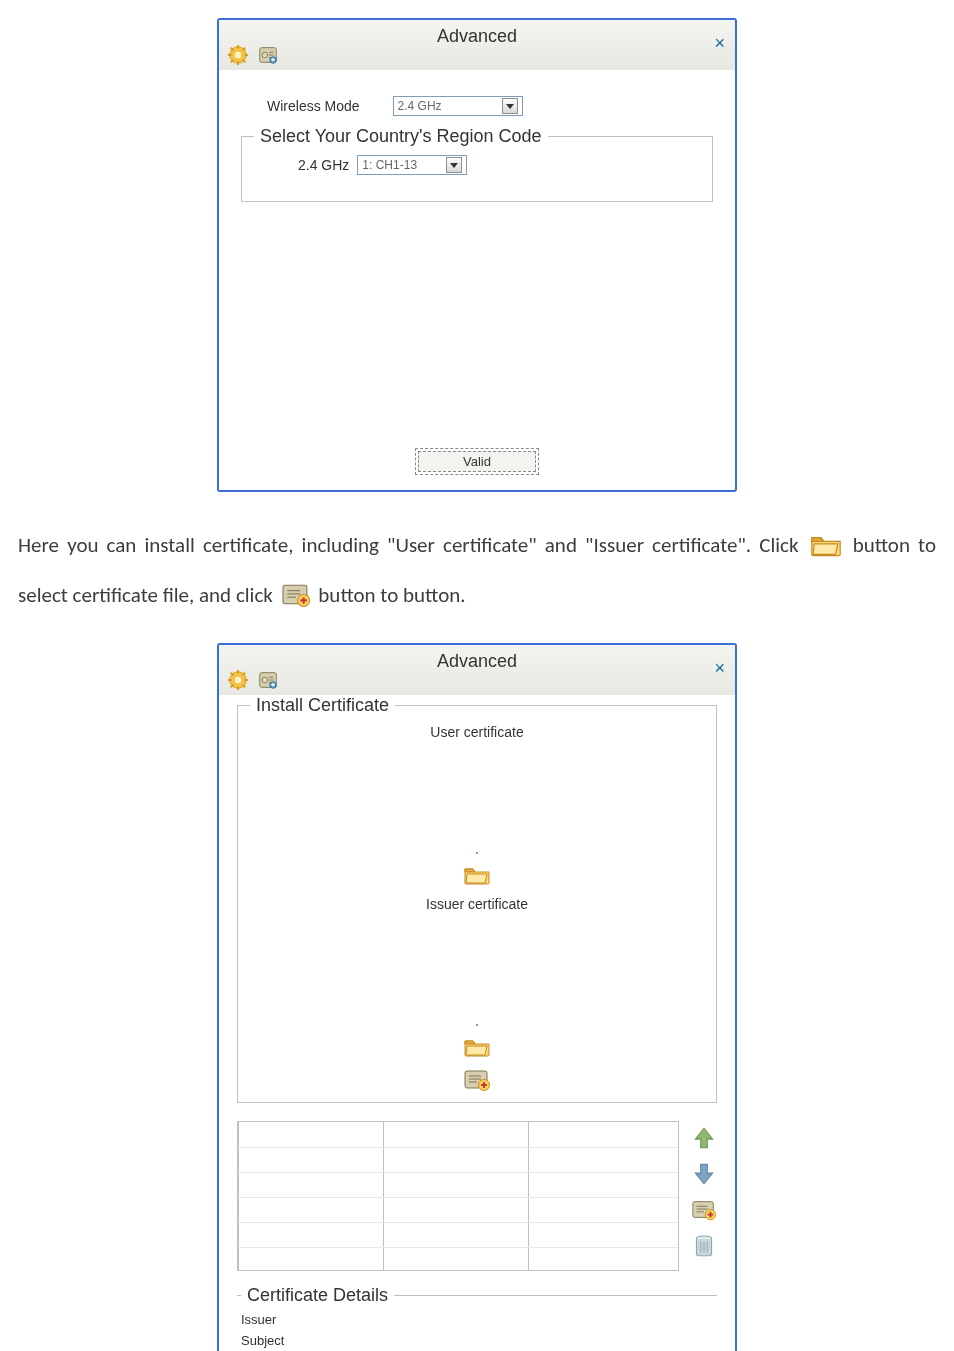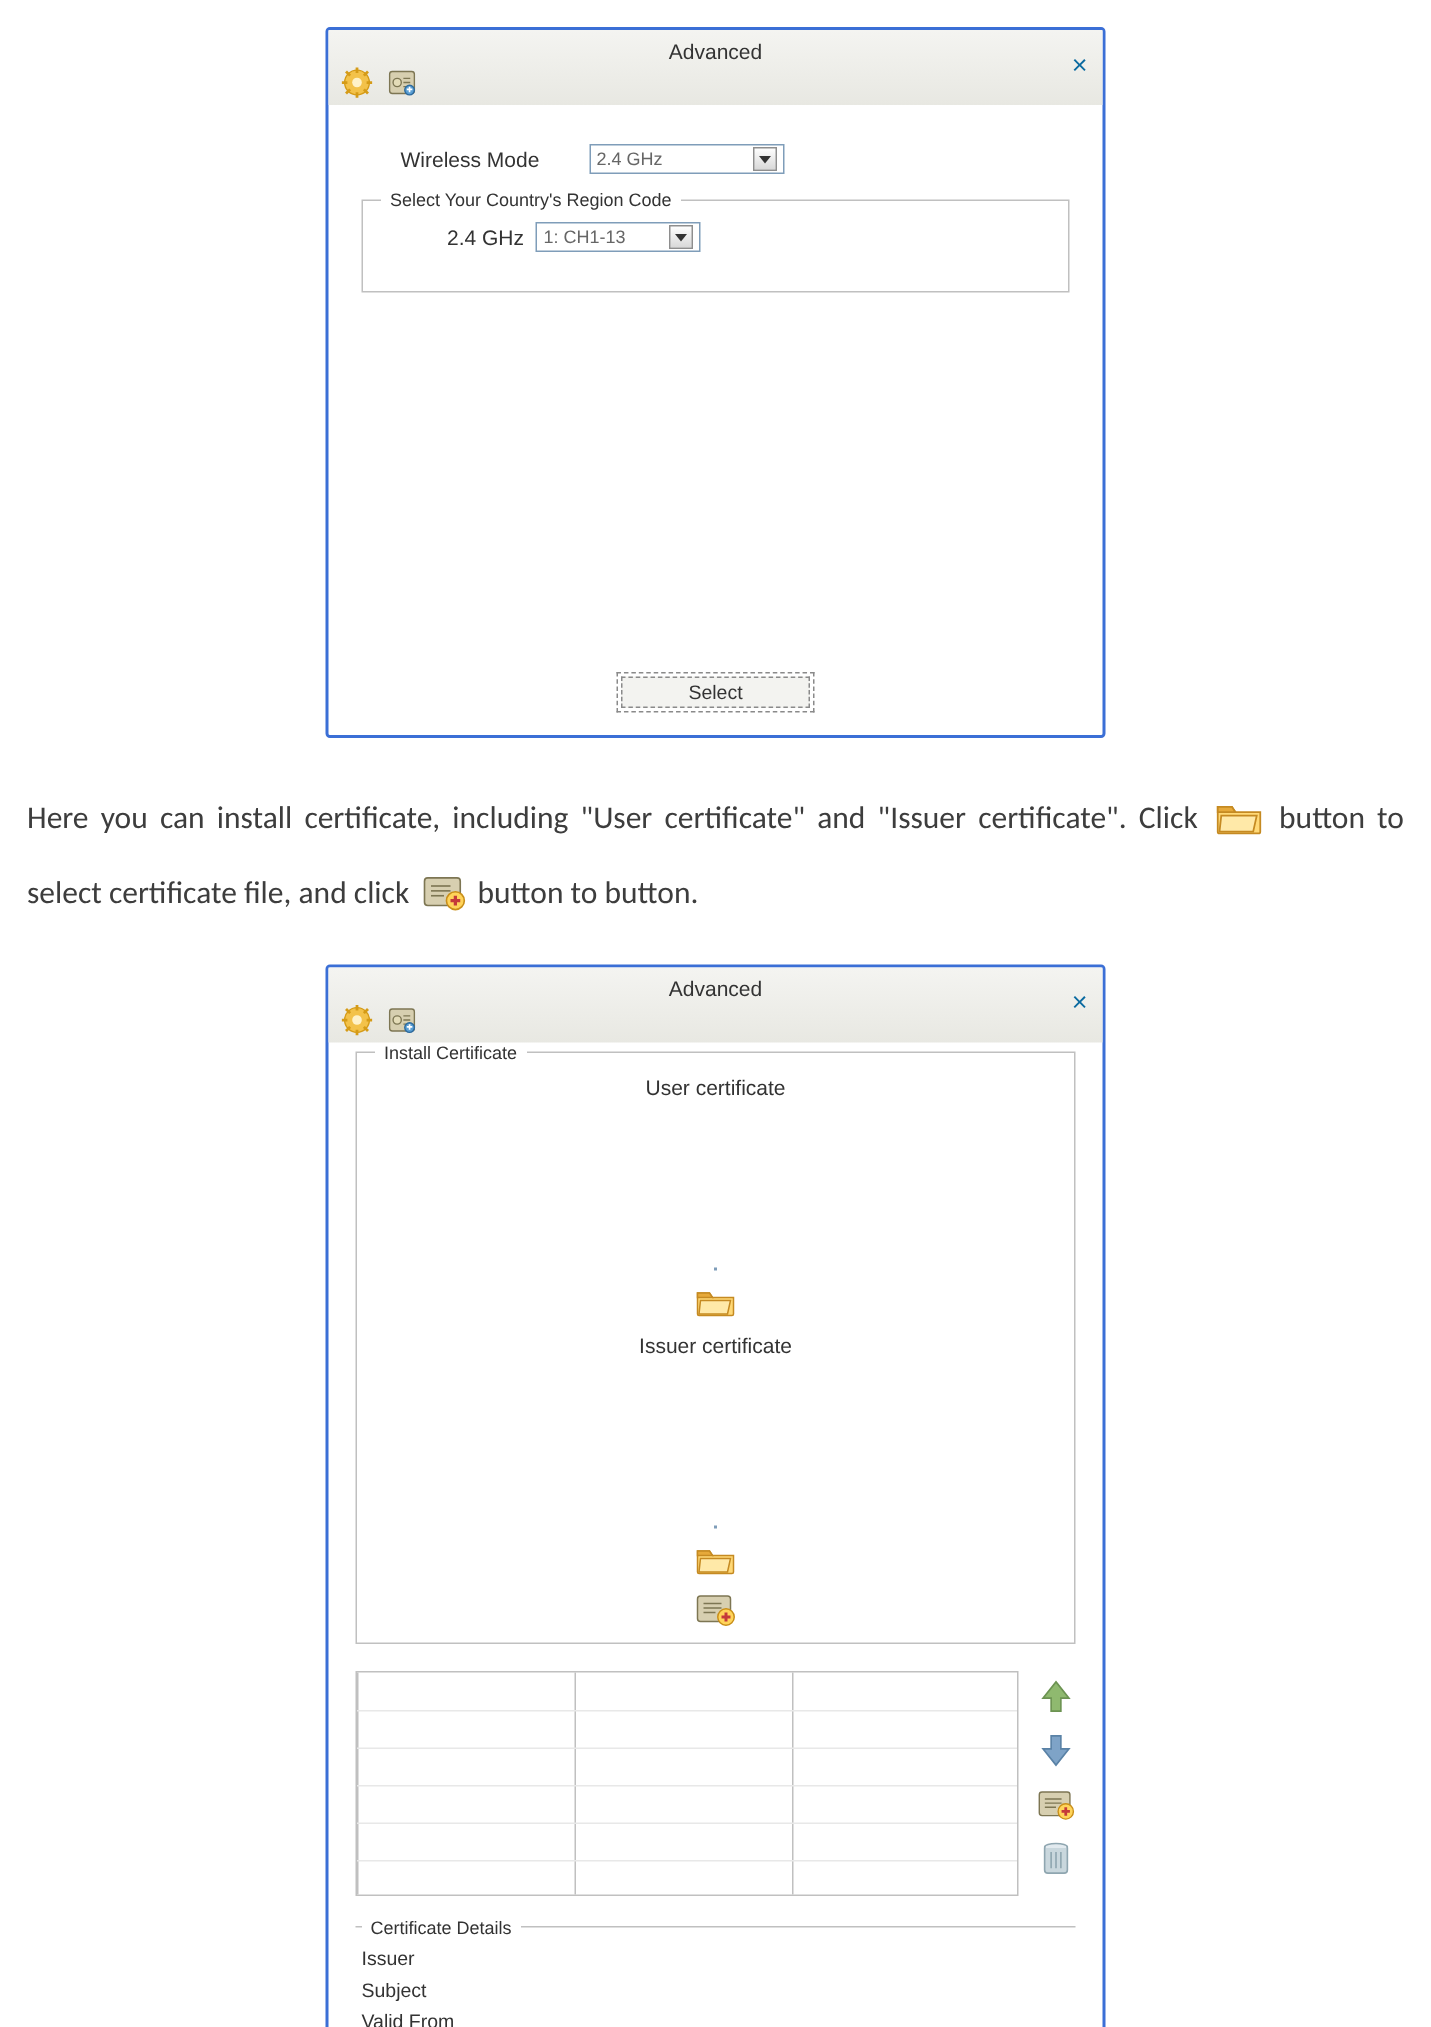--- a/index.html
+++ b/index.html
@@ -47,21 +47,21 @@
   .titlebar{
     height:50px;
     background:linear-gradient(to bottom,var(--top-grad-start),var(--top-grad-end));
     position:relative;
     display:flex;
     align-items:flex-start;
     justify-content:center;
     padding-top:6px;
   }
   .titlebar .title{
-    font-size:14px;
+    font-size:18px;
   }
   .titlebar .close{
     position:absolute;
     right:10px;
     top:14px;
     font-size:18px;
     color:var(--close-x);
     line-height:1;
     cursor:pointer;
     font-family:"Lucida Sans Unicode",sans-serif;
@@ -101,21 +101,21 @@
     margin-left:4px;
   }
   .select .dd-btn::after{
     content:"";border-left:4px solid transparent;border-right:4px solid transparent;border-top:5px solid #333;
   }
   fieldset.group{
     border:1px solid var(--group-border);
     padding:8px 12px 16px;
     margin:0;
   }
-  fieldset.group legend{padding:0 6px;font-size:12px;}
+  fieldset.group legend{padding:0 6px;font-size:18px;}
   .apply-wrap{text-align:center;margin-top:auto;padding-top:20px;}
   .apply-btn{
     display:inline-block;
     padding:2px 44px;
     border:1px dashed var(--apply-dash);
     outline:1px dashed var(--apply-dash);
     outline-offset:2px;
     background:#f3f3f0;
     font-size:13px;
     cursor:pointer;
@@ -255,21 +255,21 @@
       <div class="row" style="margin-left:44px;">
         <label>2.4 GHz</label>
         <div class="select" style="width:104px;">
           <span class="sel-val">1: CH1-13</span>
           <span class="dd-btn"></span>
         </div>
       </div>
     </fieldset>
     <div style="flex:1"></div>
     <div class="apply-wrap">
-      <span class="apply-btn">Select</span>
+      <span class="apply-btn">Valid</span>
     </div>
   </div>
 </div>
 
 <p class="doc-para">
   <span>Here you can install certificate, including "User certificate" and "Issuer certificate". Click </span>
   <span class="inline-icon-box"><svg width="34" height="26">
         <use href="#sym-folder"></use>
       </svg></span>
   <span> button to select certificate file, and click </span>

